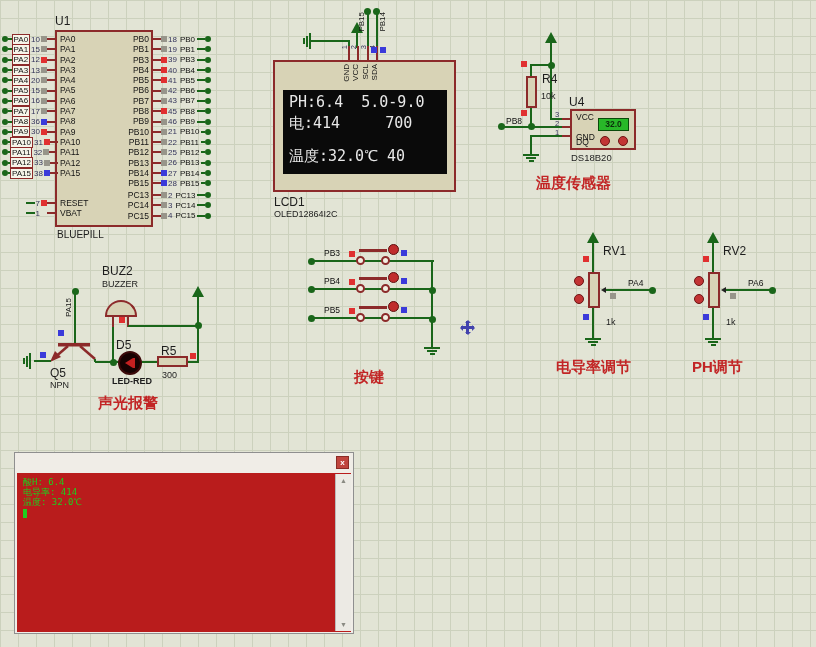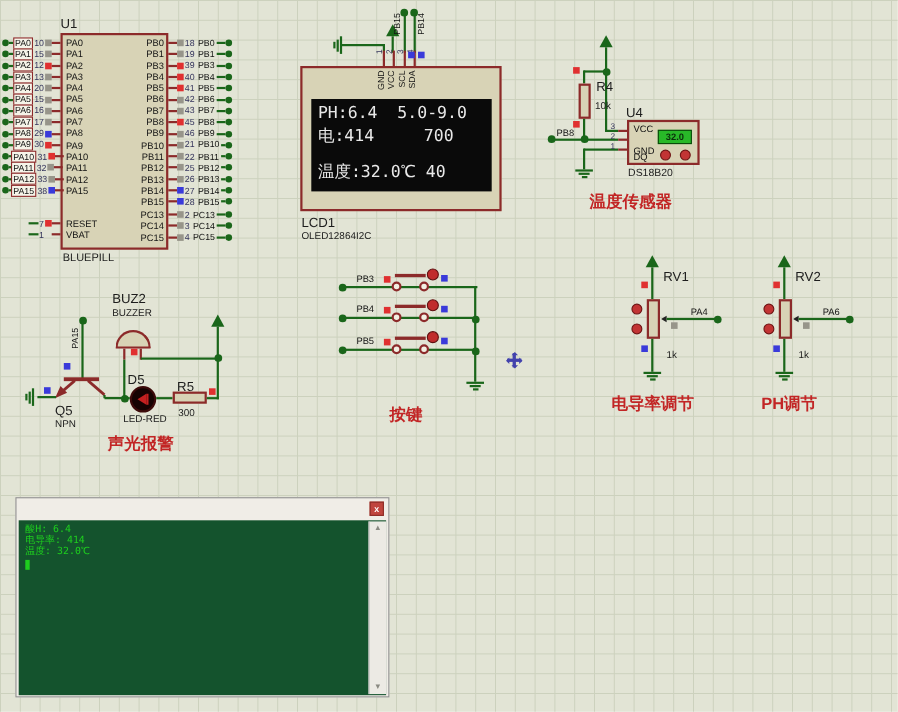--- a/index.html
+++ b/index.html
@@ -70,21 +70,21 @@
   .krow-sqr{position:absolute;left:41px;top:7px;}
   .krow-sqb{position:absolute;left:93px;top:6px;}
   
   .wiper{position:absolute;width:0;height:0;border-top:3px solid transparent;border-bottom:3px solid transparent;border-right:5px solid #222;}
   
   .lcdline{position:absolute;left:6px;font-family:"DejaVu Sans Mono",monospace;font-size:15px;color:#e8e8e8;white-space:pre;}
   
   #vt{position:absolute;left:14px;top:452px;width:340px;height:182px;background:#f0ede7;border:1px solid #8f8f8f;box-sizing:border-box;}
   #vt-title{position:absolute;left:0;top:0;right:0;height:20px;background:#f0ede7;border-bottom:1px solid #cfccc5;font-size:10px;color:#222;line-height:20px;padding-left:22px;}
   #vt-close{position:absolute;right:4px;top:3px;width:13px;height:13px;background:#c0453e;border:1px solid #8a2b26;color:#fff;font-size:8px;font-weight:bold;text-align:center;line-height:12px;box-sizing:border-box;}
-  #vt-client{position:absolute;left:2px;top:20px;width:334px;height:159px;background:#14532d;}
+  #vt-client{position:absolute;left:2px;top:20px;width:334px;height:159px;background:#b91c1c;}
   #vt-scroll{position:absolute;right:0;top:1px;width:15px;height:157px;background:#eceae4;border-left:1px solid #bbb;}
   .scr-arrow{position:absolute;left:0;width:100%;text-align:center;font-size:7px;color:#8a8a82;}
   .tline{font-family:"DejaVu Sans Mono",monospace;font-size:9px;line-height:10px;color:#1ecf1e;white-space:pre;}
   #vt-text{position:absolute;left:6px;top:4px;}
   #vt-cursor{position:absolute;left:6px;top:36px;width:4px;height:9px;background:#1ecf1e;}
   
   #movecur{position:absolute;left:459px;top:319px;width:17px;height:17px;}
   #movecur .mc-h{position:absolute;left:2px;top:7px;width:13px;height:3px;background:#4242ad;}
   #movecur .mc-v{position:absolute;left:7px;top:2px;width:3px;height:13px;background:#4242ad;}
   #movecur .mc-t{position:absolute;width:0;height:0;border:3px solid transparent;}
@@ -173,21 +173,21 @@
         <span class="netbox">PA7</span>
         <span class="pnum">17</span>
         <span class="sq ind-gray"></span>
         <span class="pstub"></span>
       </div>
 
       <div class="prow">
         <span class="dot8"></span>
         <span class="wireflex"></span>
         <span class="netbox">PA8</span>
-        <span class="pnum">29</span>
+        <span class="pnum">36</span>
         <span class="sq ind-blue"></span>
         <span class="pstub"></span>
       </div>
 
       <div class="prow">
         <span class="dot8"></span>
         <span class="wireflex"></span>
         <span class="netbox">PA9</span>
         <span class="pnum">30</span>
         <span class="sq ind-red"></span>
@@ -672,21 +672,21 @@
 
   <div class="ref" style="left:116px;top:338px;">D5</div>
   <div class="abs" style="left:118px;top:351px;width:24px;height:24px;border-radius:50%;background:#160202;border:2px solid #3c0a0a;box-sizing:border-box;">
     <svg width="20" height="20" viewBox="0 0 20 20">
         <polygon points="13,5 13,15 5,10" fill="#c42020"></polygon>
         <line x1="14" y1="5" x2="14" y2="15" stroke="#c42020" stroke-width="2"></line>
       </svg>
   </div>
   <div class="wh" style="left:112px;top:361px;width:6px;"></div>
   <div class="wh" style="left:142px;top:361px;width:15px;"></div>
-  <div class="val" style="left:112px;top:376px;">LED-RED</div>
+  <div class="val" style="left:112px;top:376px;font-weight:bold;">LED-RED</div>
 
   <div class="ref" style="left:161px;top:344px;">R5</div>
   <div class="body" style="left:157px;top:356px;width:31px;height:11px;"></div>
   <div class="wh" style="left:188px;top:361px;width:11px;"></div>
   <div class="sqa ind-red" style="left:190px;top:353px;"></div>
   <div class="val" style="left:162px;top:370px;">300</div>
   <div class="cap" style="left:98px;top:394px;">声光报警</div>
 
   <div id="movecur">
     <span class="mc-h"></span>

